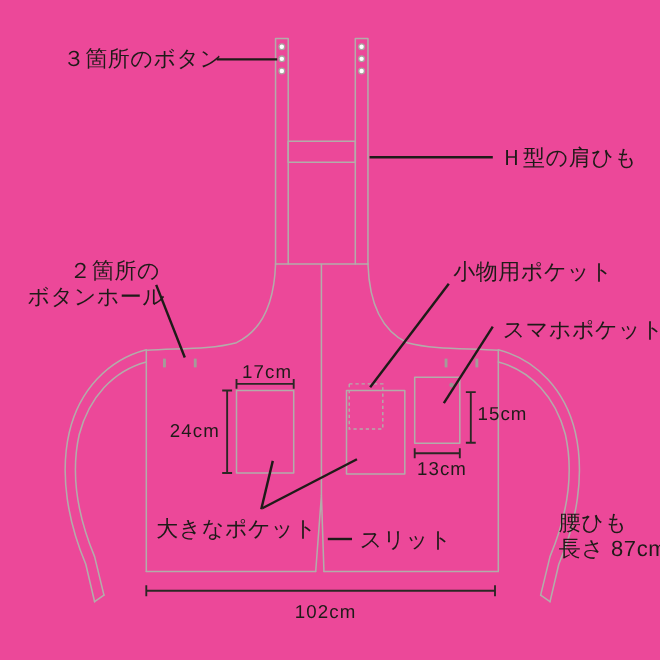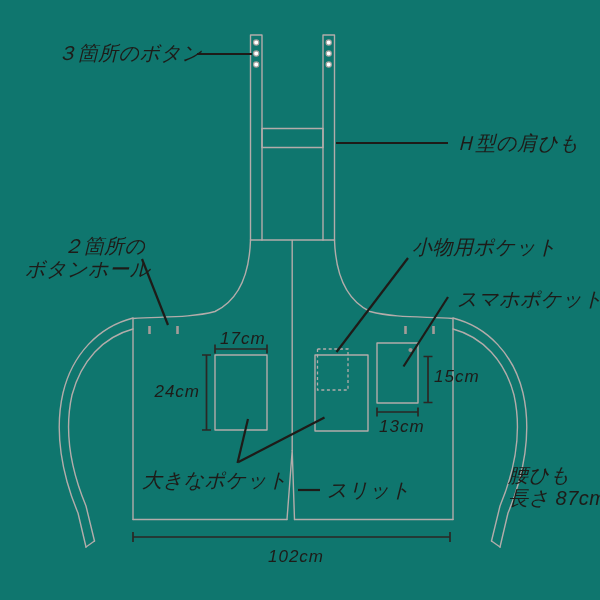--- a/index.html
+++ b/index.html
@@ -1,16 +1,16 @@
 <!DOCTYPE html>
 <html><head>
 <meta charset="utf-8">
 <style>
   html,body{margin:0;padding:0;background:#ffffff;}
-  #stage{width:600px;height:600px;position:relative;background:#0f766e;overflow:hidden;font-style:italic;}
+  #stage{width:600px;height:600px;position:relative;background:#ec4899;overflow:hidden;}
   svg{display:block;}
   
   .outline{fill:none;stroke:#b3acaa;stroke-width:1.4;stroke-linecap:round;stroke-linejoin:round;}
   .dashed{fill:none;stroke:#b3acaa;stroke-width:1.3;stroke-dasharray:3 2.6;}
   .hole{stroke:#a49c99;stroke-width:2.6;stroke-linecap:butt;}
   .btn{fill:#ffffff;stroke:#aaa3a0;stroke-width:1.2;}
   .dot{fill:#9a9290;stroke:none;}
   
   .ann{fill:none;stroke:#1e1b18;stroke-width:2.2;stroke-linecap:butt;}
   .meas{fill:none;stroke:#2b2724;stroke-width:1.7;stroke-linecap:butt;}

